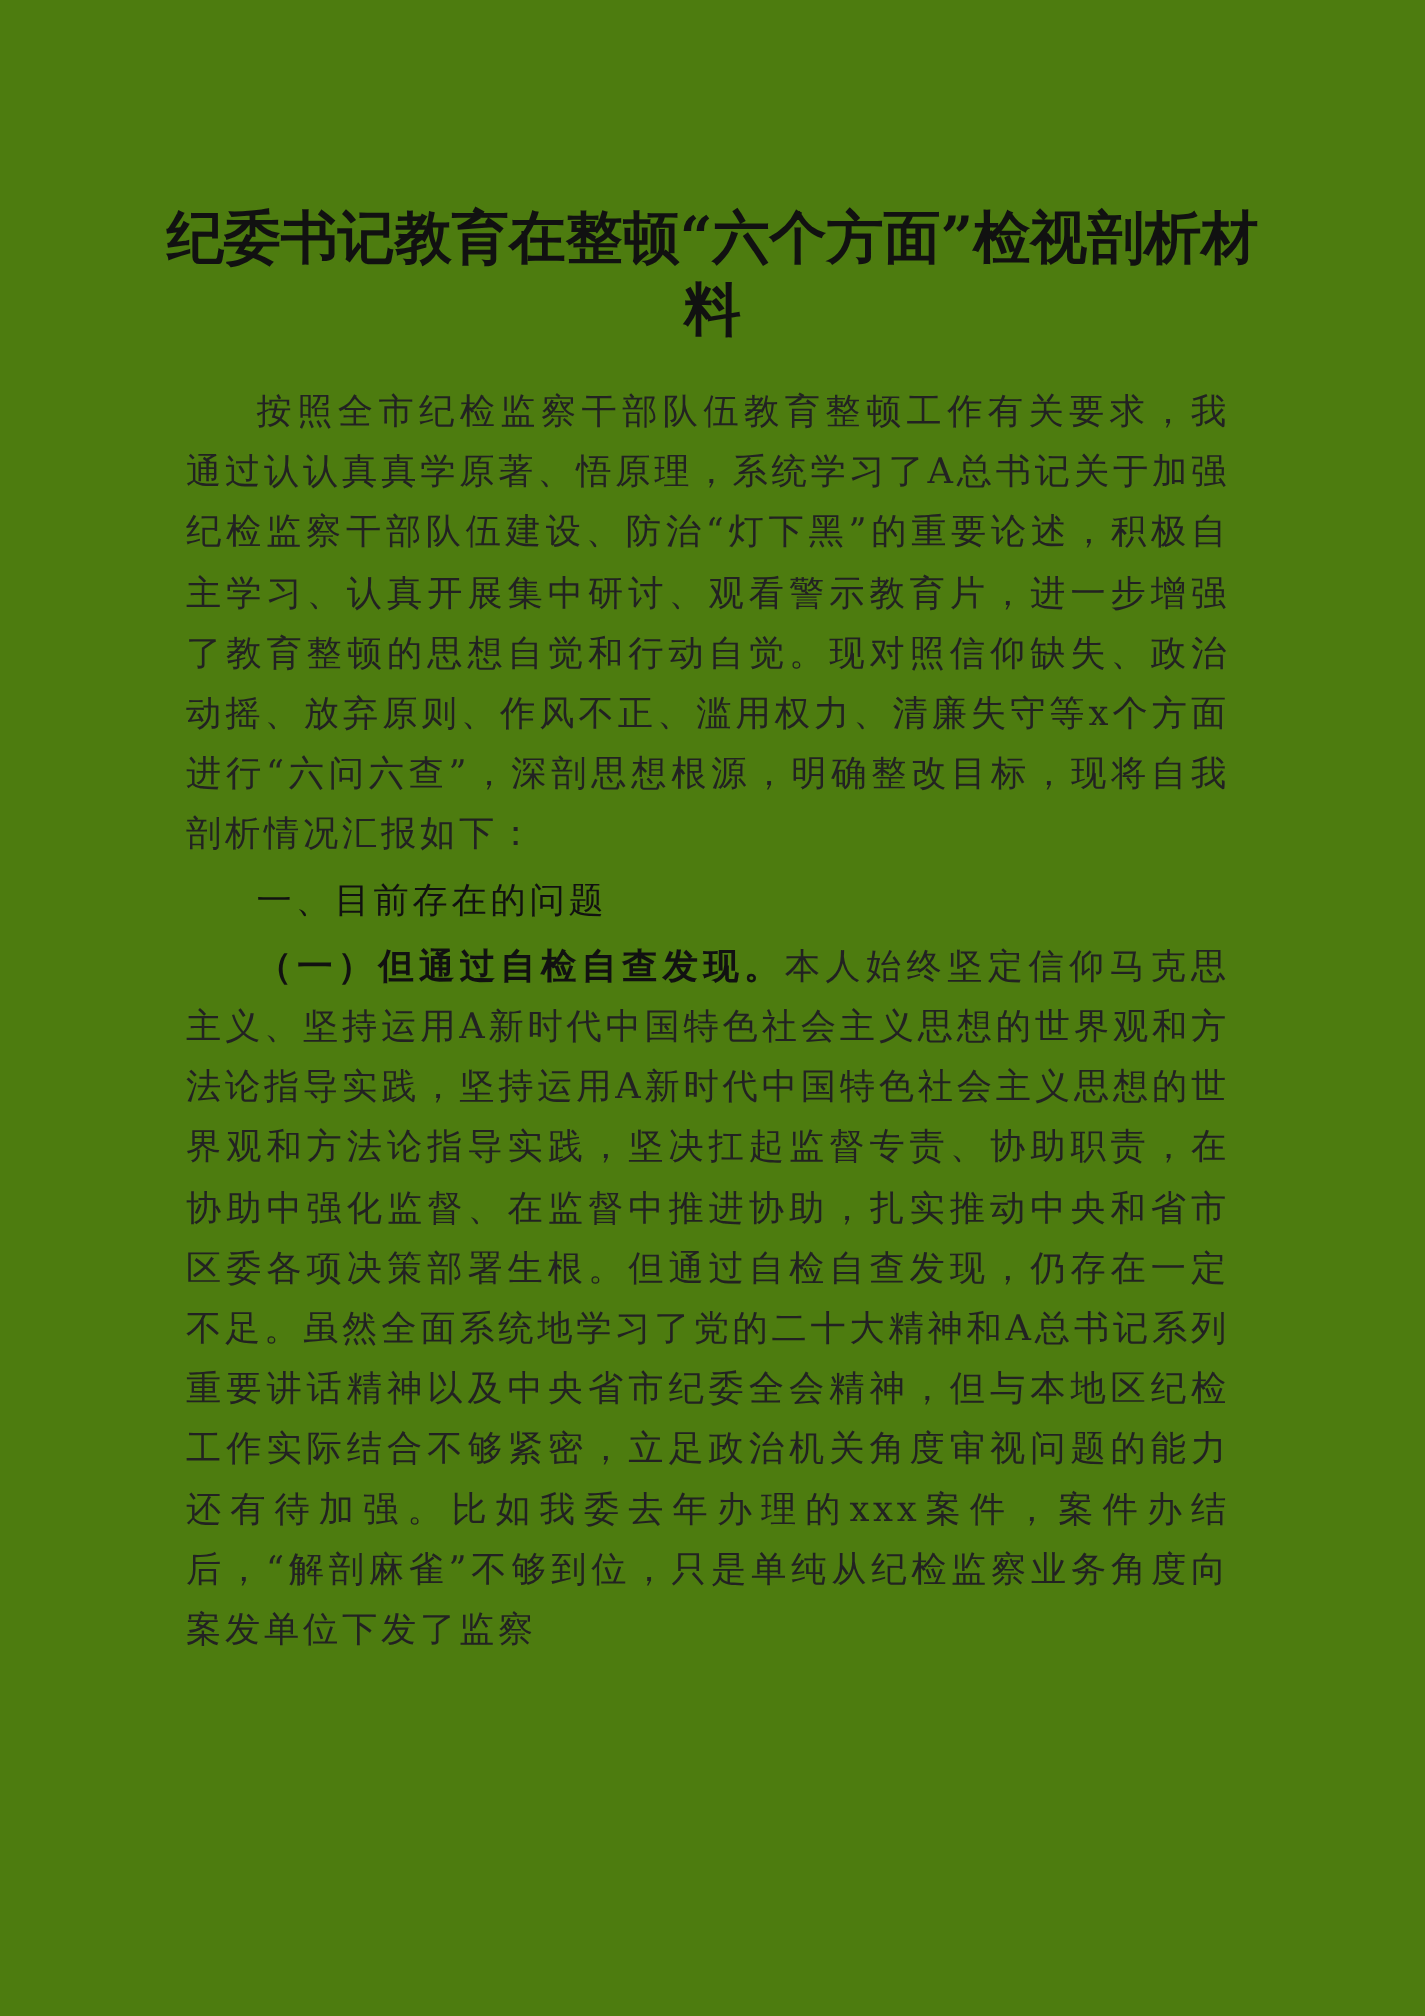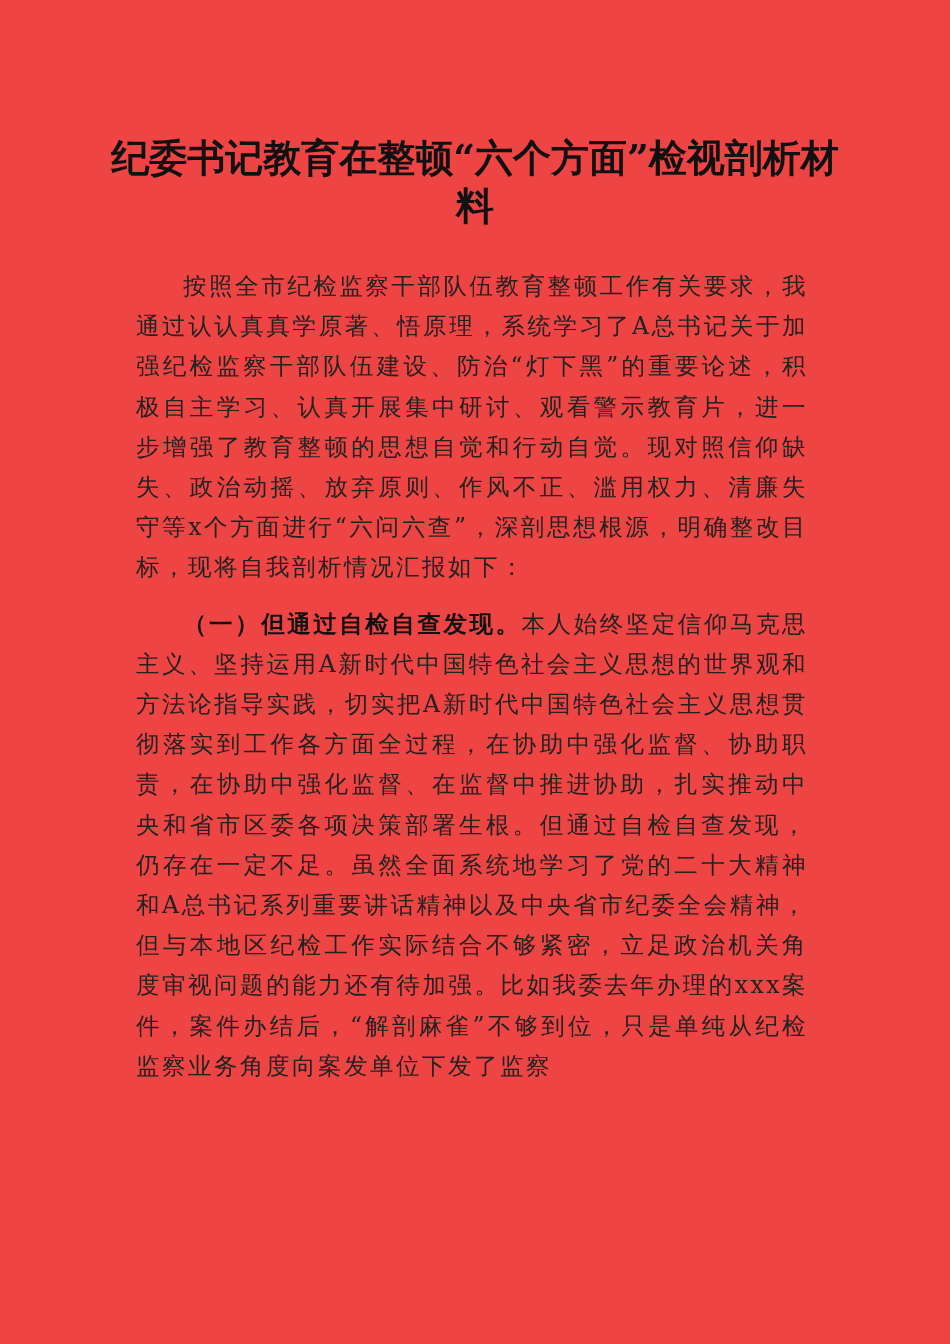--- a/index.html
+++ b/index.html
@@ -1,33 +1,34 @@
 <!DOCTYPE html>
 <html><head>
 <meta charset="utf-8">
 <style>
   html, body { margin: 0; padding: 0; background: #ffffff; }
   body { width: 950px; height: 1344px; overflow: hidden; position: relative; }
-  .page { position: absolute; left: 0; top: 0; width: 950px; height: 1344px; background: #ef4444; }
+  .page { position: absolute; left: 0; top: 0; width: 950px; height: 1344px; background: #4d7c0f; }
   .title {
     position: absolute; left: 110px; width: 730px; top: 134px;
     text-align: center; font-family: "DejaVu Serif", serif; font-weight: bold;
     font-size: 38px; line-height: 48px; color: #111; letter-spacing: 0px;
   }
   .body {
     position: absolute; left: 120px; width: 704px; top: 250px;
     font-family: "DejaVu Serif", serif; font-size: 23.5px; line-height: 40.2px;
     color: #222; text-align: justify; text-justify: inter-character; letter-spacing: 2.5px;
   }
-  .body p { margin: 16px; text-indent: 2em; }
+  .body p { margin: 4px; text-indent: 2em; }
   .h1 { font-family: "DejaVu Sans", sans-serif; font-weight: normal; color:#111; }
   .lead { font-weight: bold; color:#111; }
 </style>
 </head>
 <body>
 
 <div class="page">
   <div class="title">纪委书记教育在整顿“六个方面”检视剖析材料</div>
   <div class="body">
     <p>按照全市纪检监察干部队伍教育整顿工作有关要求，我通过认认真真学原著、悟原理，系统学习了A总书记关于加强纪检监察干部队伍建设、防治“灯下黑”的重要论述，积极自主学习、认真开展集中研讨、观看警示教育片，进一步增强了教育整顿的思想自觉和行动自觉。现对照信仰缺失、政治动摇、放弃原则、作风不正、滥用权力、清廉失守等x个方面进行“六问六查”，深剖思想根源，明确整改目标，现将自我剖析情况汇报如下：</p>
-    <p><span class="lead">（一）但通过自检自查发现。</span><span>本人始终坚定信仰马克思主义、坚持运用A新时代中国特色社会主义思想的世界观和方法论指导实践，切实把A新时代中国特色社会主义思想贯彻落实到工作各方面全过程，在协助中强化监督、协助职责，在协助中强化监督、在监督中推进协助，扎实推动中央和省市区委各项决策部署生根。但通过自检自查发现，仍存在一定不足。虽然全面系统地学习了党的二十大精神和A总书记系列重要讲话精神以及中央省市纪委全会精神，但与本地区纪检工作实际结合不够紧密，立足政治机关角度审视问题的能力还有待加强。比如我委去年办理的xxx案件，案件办结后，“解剖麻雀”不够到位，只是单纯从纪检监察业务角度向案发单位下发了监察</span></p>
+    <p class="h1">一、目前存在的问题</p>
+    <p><span class="lead">（一）但通过自检自查发现。</span><span>本人始终坚定信仰马克思主义、坚持运用A新时代中国特色社会主义思想的世界观和方法论指导实践，坚持运用A新时代中国特色社会主义思想的世界观和方法论指导实践，坚决扛起监督专责、协助职责，在协助中强化监督、在监督中推进协助，扎实推动中央和省市区委各项决策部署生根。但通过自检自查发现，仍存在一定不足。虽然全面系统地学习了党的二十大精神和A总书记系列重要讲话精神以及中央省市纪委全会精神，但与本地区纪检工作实际结合不够紧密，立足政治机关角度审视问题的能力还有待加强。比如我委去年办理的xxx案件，案件办结后，“解剖麻雀”不够到位，只是单纯从纪检监察业务角度向案发单位下发了监察</span></p>
   </div>
 </div>
 
 </body></html>

